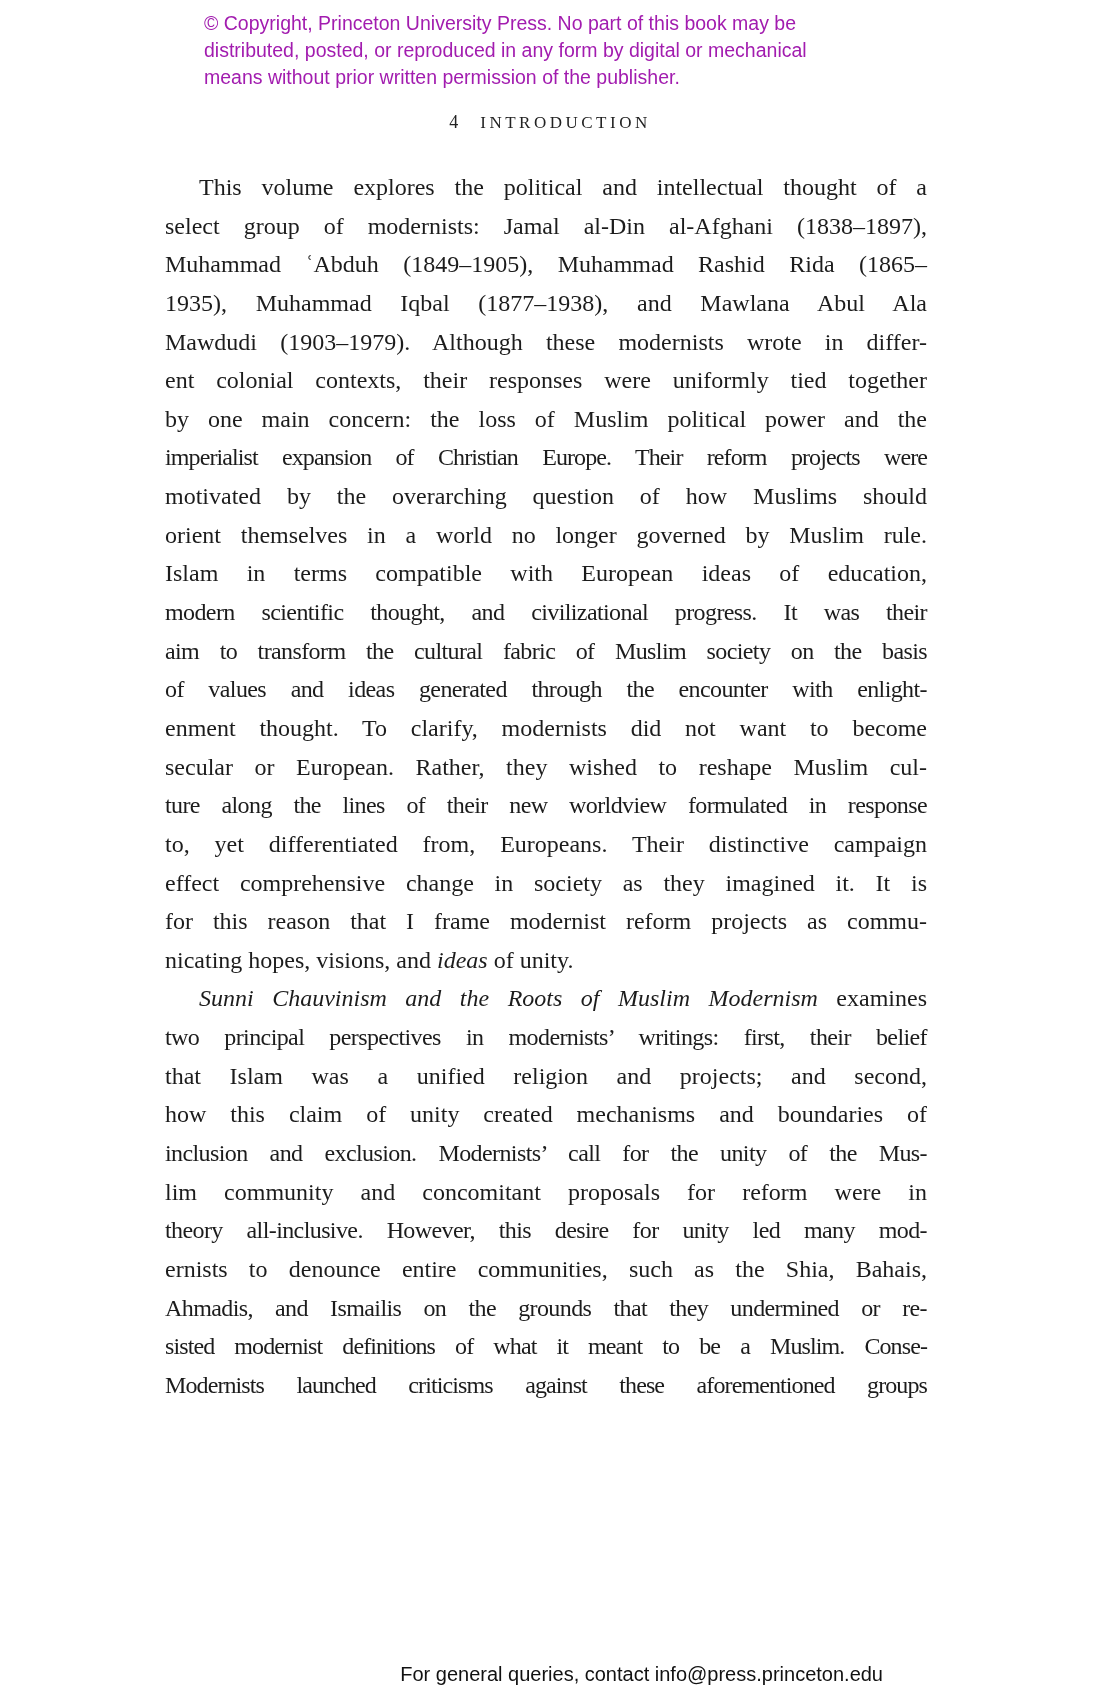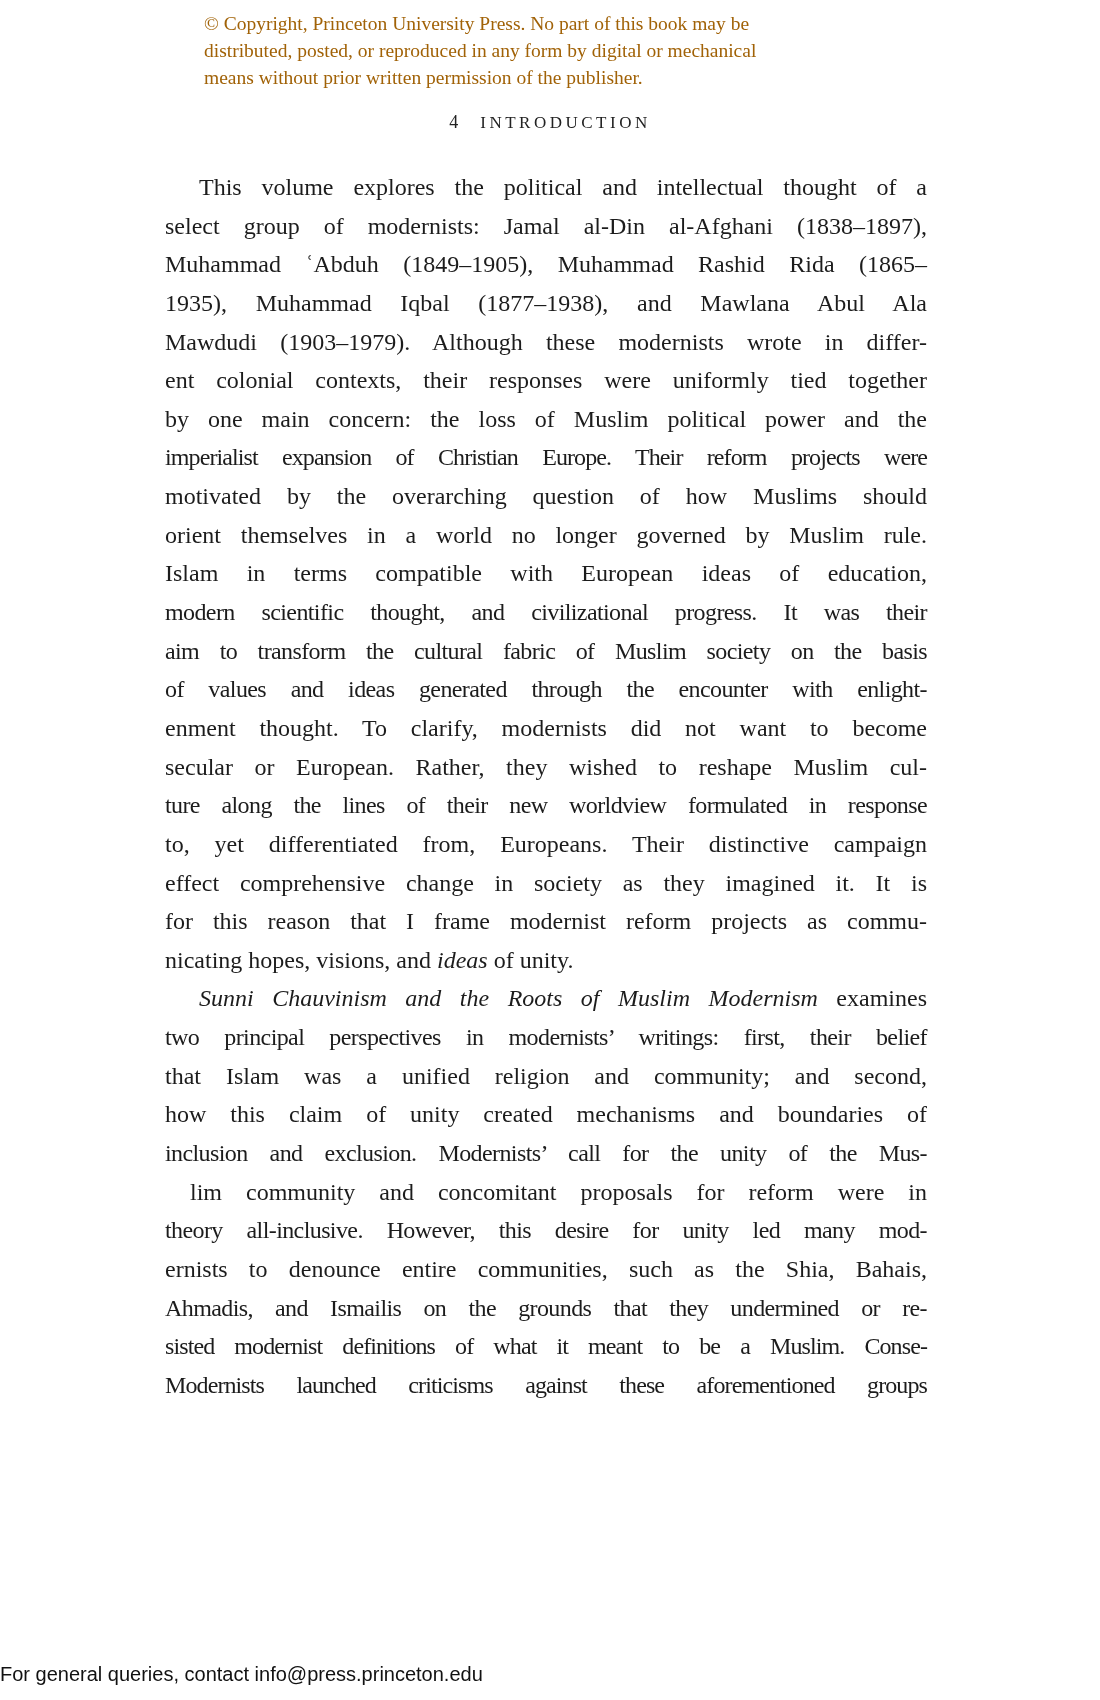--- a/index.html
+++ b/index.html
@@ -11,24 +11,24 @@
       width: 1100px;
       height: 1700px;
       position: relative;
       overflow: hidden;
     }
     .copyright {
       position: absolute;
       left: 204px;
       top: 10px;
       width: 720px;
-      font-family: Liberation Serif, serif;
+      font-family: Liberation Sans, sans-serif;
       font-size: 19.5px;
       line-height: 27px;
-      color: #a16207;
+      color: #a21caf;
     }
     .copyright div { white-space: nowrap; }
     .running-head {
       position: absolute;
       top: 112px;
       left: 0;
       width: 1100px;
       text-align: center;
       font-family: "Liberation Serif", serif;
       font-size: 17px;
@@ -58,21 +58,21 @@
     }
     .line.indent { padding-left: 34px; }
     .tight { letter-spacing: -0.6px; word-spacing: -1px; }
     .tighter { letter-spacing: -0.9px; word-spacing: -2px; }
     em { font-style: italic; }
     .footer {
       position: absolute;
       top: 1663px;
       left: 0;
       width: 883px;
-      text-align: left;
+      text-align: right;
       font-family: "Liberation Sans", sans-serif;
       font-size: 20px;
       color: #111111;
     }
   </style>
 </head>
 <body>
 
 <div class="copyright">
   <div>© Copyright, Princeton University Press. No part of this book may be</div>
@@ -104,24 +104,24 @@
     <div class="line" style="white-space: normal;">secular or European. Rather, they wished to reshape Muslim cul-</div>
     <div class="line tight" style="white-space: normal;">ture along the lines of their new worldview formulated in response</div>
     <div class="line" style="white-space: normal;">to, yet differentiated from, Europeans. Their distinctive campaign</div>
     <div class="line" style="white-space: normal;">effect comprehensive change in society as they imagined it. It is</div>
     <div class="line" style="white-space: normal;">for this reason that I frame modernist reform projects as commu-</div>
     <div class="line last" style="white-space: normal;"><span>nicating hopes, visions, and </span><em>ideas</em><span> of unity.</span></div>
   </div>
   <div>
     <div class="line indent" style="white-space: normal;"><em>Sunni Chauvinism and the Roots of Muslim Modernism</em><span> examines</span></div>
     <div class="line tight" style="white-space: normal;">two principal perspectives in modernists’ writings: first, their belief</div>
-    <div class="line" style="white-space: normal;">that Islam was a unified religion and community; and second,</div>
+    <div class="line" style="white-space: normal;">that Islam was a unified religion and projects; and second,</div>
     <div class="line" style="white-space: normal;">how this claim of unity created mechanisms and boundaries of</div>
     <div class="line tight" style="white-space: normal;">inclusion and exclusion. Modernists’ call for the unity of the Mus-</div>
-    <div class="line" style="white-space: normal; margin-left: 25px;">lim community and concomitant proposals for reform were in</div>
+    <div class="line" style="white-space: normal;">lim community and concomitant proposals for reform were in</div>
     <div class="line tight" style="white-space: normal;">theory all-inclusive. However, this desire for unity led many mod-</div>
     <div class="line" style="white-space: normal;">ernists to denounce entire communities, such as the Shia, Bahais,</div>
     <div class="line tight" style="white-space: normal;">Ahmadis, and Ismailis on the grounds that they undermined or re-</div>
     <div class="line tighter" style="white-space: normal;">sisted modernist definitions of what it meant to be a Muslim. Conse-</div>
     <div class="line tighter" style="white-space: normal;">Modernists launched criticisms against these aforementioned groups</div>
   </div>
 </div>
 
 <div class="footer">For general queries, contact info@press.princeton.edu</div>
 

